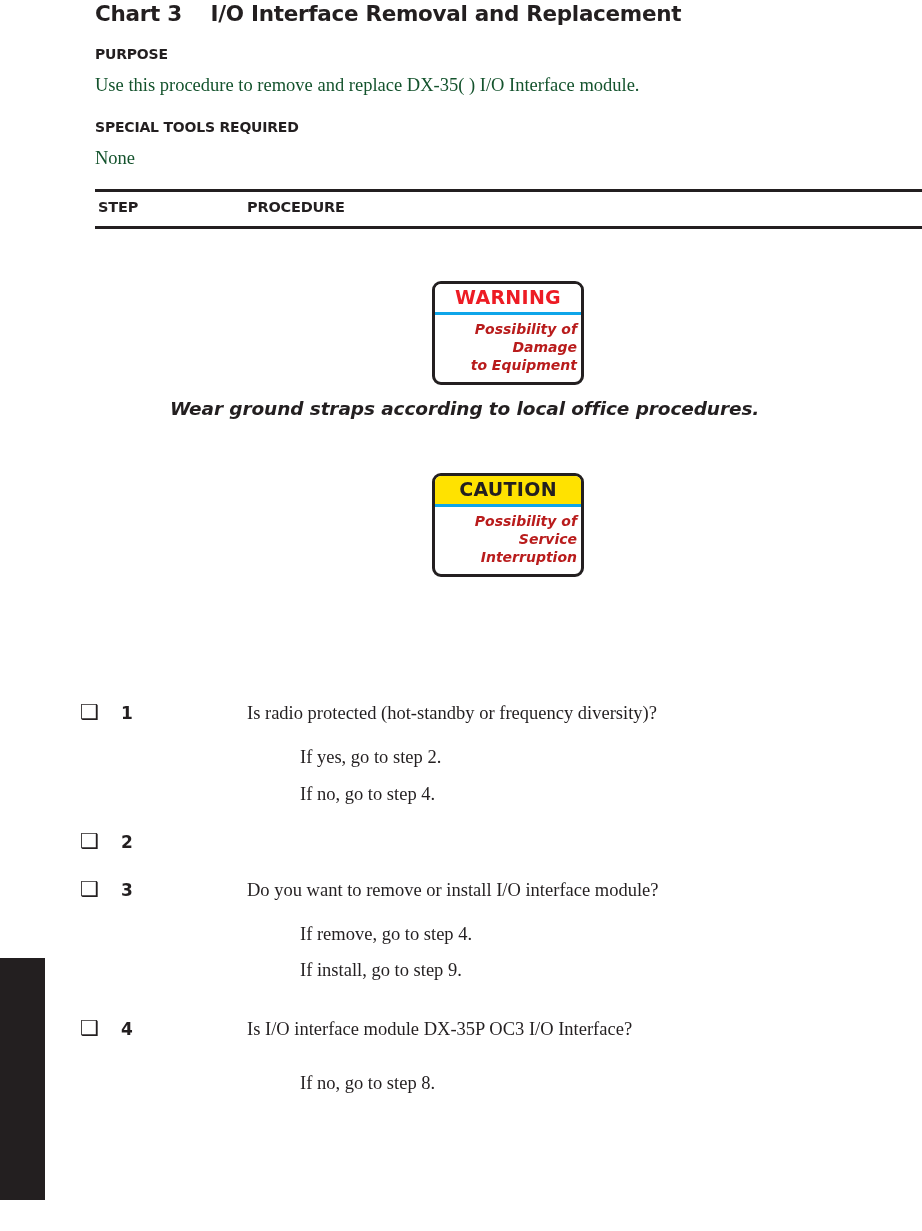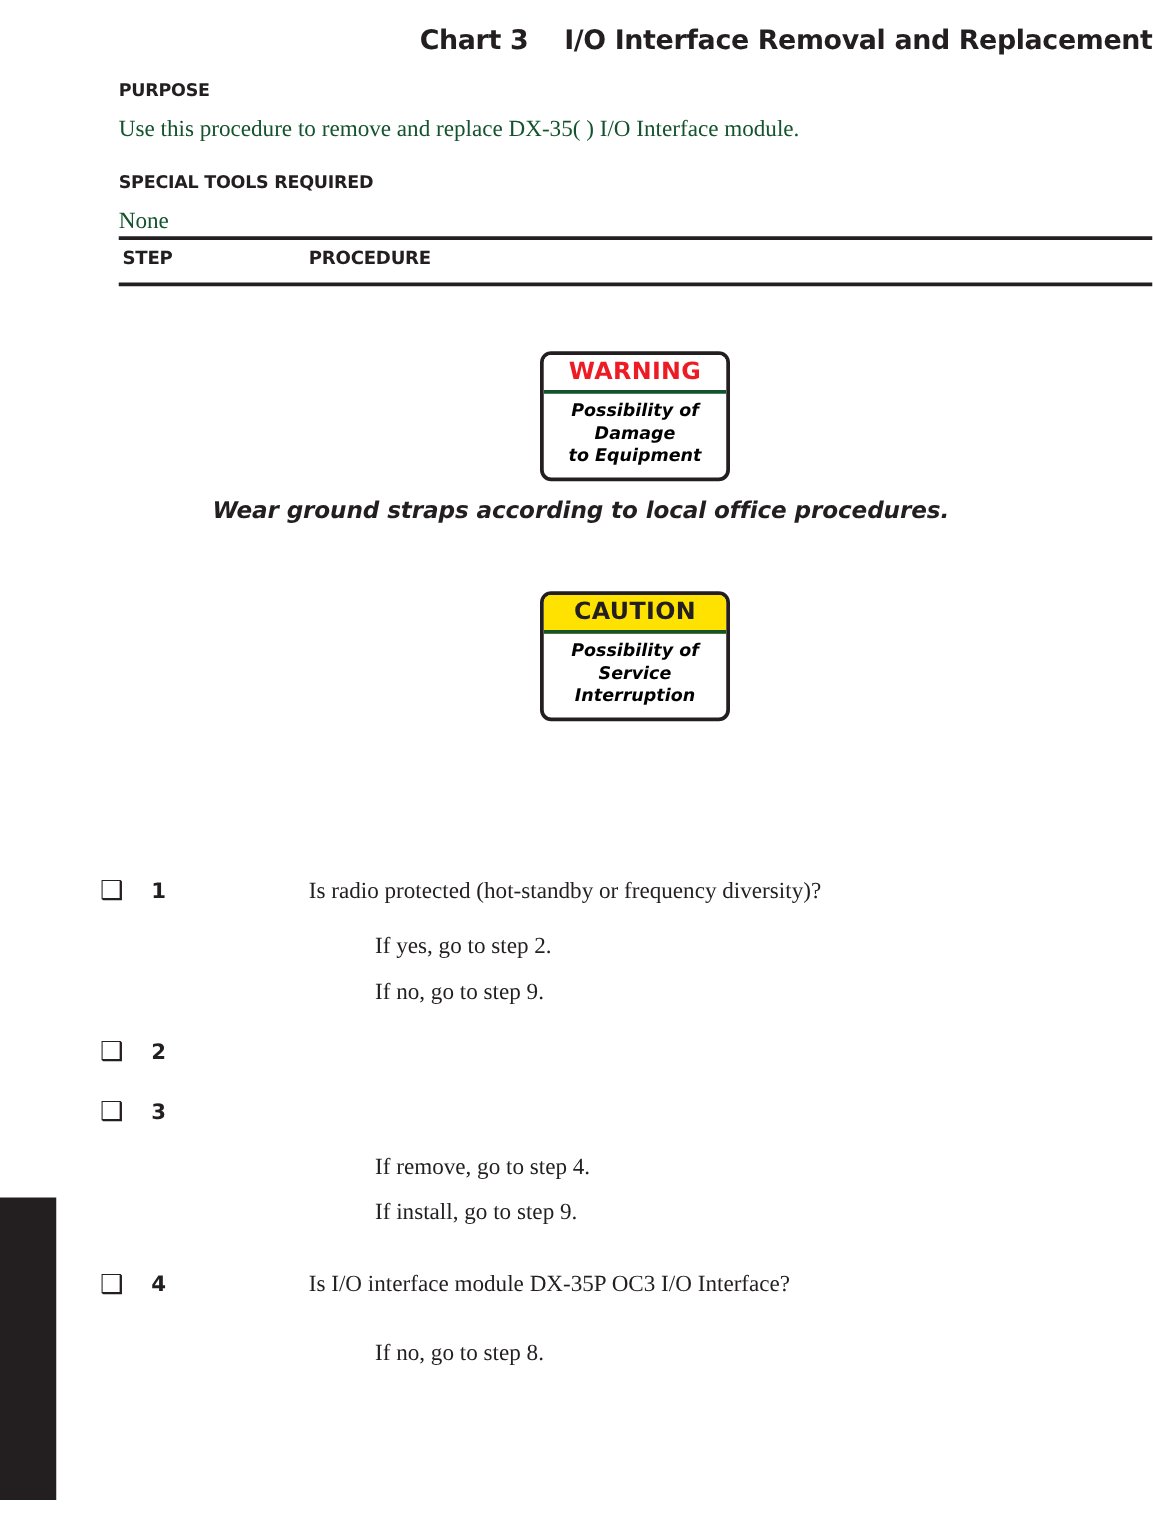--- a/index.html
+++ b/index.html
@@ -43,23 +43,22 @@
   }
 
   
   .chart-title {
     font-family: "DejaVu Sans", sans-serif;
     font-weight: bold;
     font-size: 21.5px;
     letter-spacing: -0.3px;
     color: #231f20;
     margin: 0;
-    padding-top: 20px;
+    padding-top: 1px;
     white-space: pre;
-    text-align: right;
   }
   .section-head {
     font-family: "DejaVu Sans", sans-serif;
     font-weight: bold;
     font-size: 14px;
     letter-spacing: -0.2px;
     color: #231f20;
     margin: 0;
   }
   .body-line {
@@ -120,39 +119,39 @@
   .notice-warning { left: 432px; top: 281px; }
   .notice-caution { left: 432px; top: 473px; }
 
   .notice-head {
     text-align: center;
     font-family: "DejaVu Sans", sans-serif;
     font-weight: bold;
     font-size: 19px;
     letter-spacing: 0.3px;
     padding: 3px 0 4px 0;
-    border-bottom: 3px solid #14532d;
+    border-bottom: 3px solid #0ea5e9;
     line-height: 1.12;
   }
   .head-warning {
     color: #ed1c24;
     background: #ffffff;
   }
   .head-caution {
     color: #231f20;
     background: #ffe200;
   }
   .notice-body {
-    text-align: center;
+    text-align: right;
     font-family: "DejaVu Sans", sans-serif;
     font-weight: bold;
     font-style: italic;
     font-size: 14px;
     line-height: 1.26;
-    color: #000000;
+    color: #b91c1c;
     padding: 6px 4px 8px 4px;
     white-space: pre-line;
   }
 
   
   .emph-sans {
     position: absolute;
     left: 170px;
     top: 398px;
     width: 700px;
@@ -298,34 +297,35 @@
   <div class="steps">
 
     <div class="step-row">
       <span class="step-box">❑</span>
       <span class="step-num">1</span>
       <p class="step-text">Is radio protected (hot-standby or frequency diversity)?</p>
     </div>
     <div class="sp-18"></div>
     <p class="sub-line">If yes, go to step 2.</p>
     <div class="sp-10"></div>
-    <p class="sub-line">If no, go to step 9.</p>
+    <p class="sub-line">If no, go to step 4.</p>
 
     <div class="sp-22"></div>
 
     <div class="step-row">
       <span class="step-box">❑</span>
       <span class="step-num">2</span>
     </div>
 
     <div class="sp-22"></div>
 
     <div class="step-row">
       <span class="step-box">❑</span>
       <span class="step-num">3</span>
+      <p class="step-text">Do you want to remove or install I/O interface module?</p>
     </div>
     <div class="sp-18"></div>
     <p class="sub-line">If remove, go to step 4.</p>
     <div class="sp-10"></div>
     <p class="sub-line">If install, go to step 9.</p>
 
     <div class="sp-18"></div>
 
     <div class="sp-14"></div>
     <div class="step-row">

